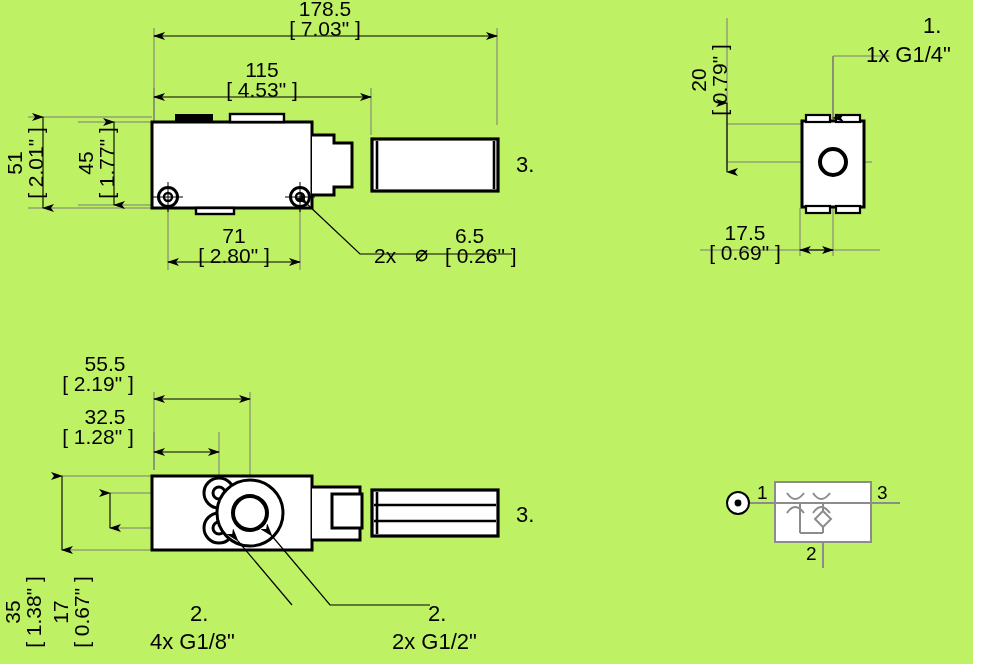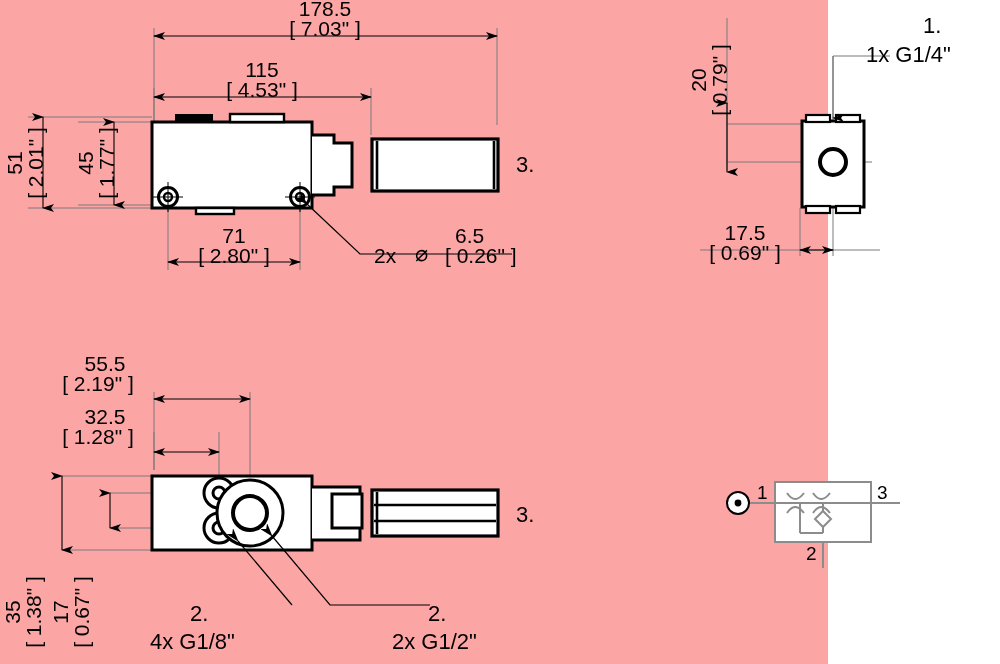--- a/index.html
+++ b/index.html
@@ -1,18 +1,18 @@
 <!DOCTYPE html>
 <html><head>
 <meta charset="utf-8">
 <style>
   html,body{margin:0;padding:0;background:#fff;}
   body{width:1000px;height:664px;overflow:hidden;
        font-family:"Liberation Sans","DejaVu Sans",sans-serif;color:#000;}
-  #sheet{position:relative;width:828px;height:664px;background:#fca5a5;}
+  #sheet{position:relative;width:973px;height:664px;background:#bef264;}
   svg{display:block;}
   text{font-family:"Liberation Sans","DejaVu Sans",sans-serif;fill:#000;}
 </style>
 </head>
 <body>
 
 <div id="sheet">
 <svg width="1000" height="664" viewBox="0 0 1000 664">
 
   <defs>

